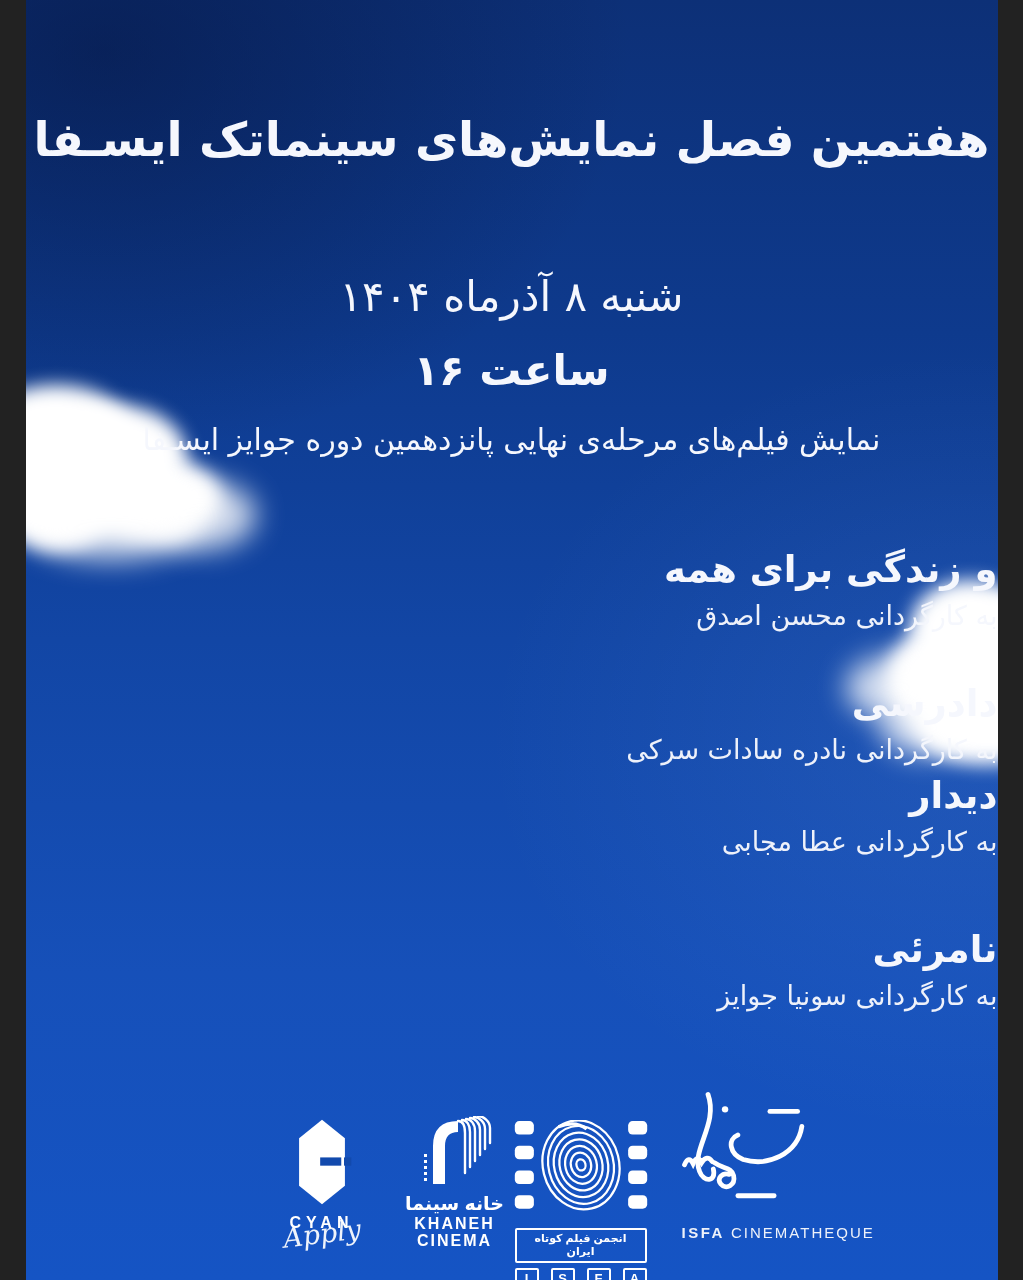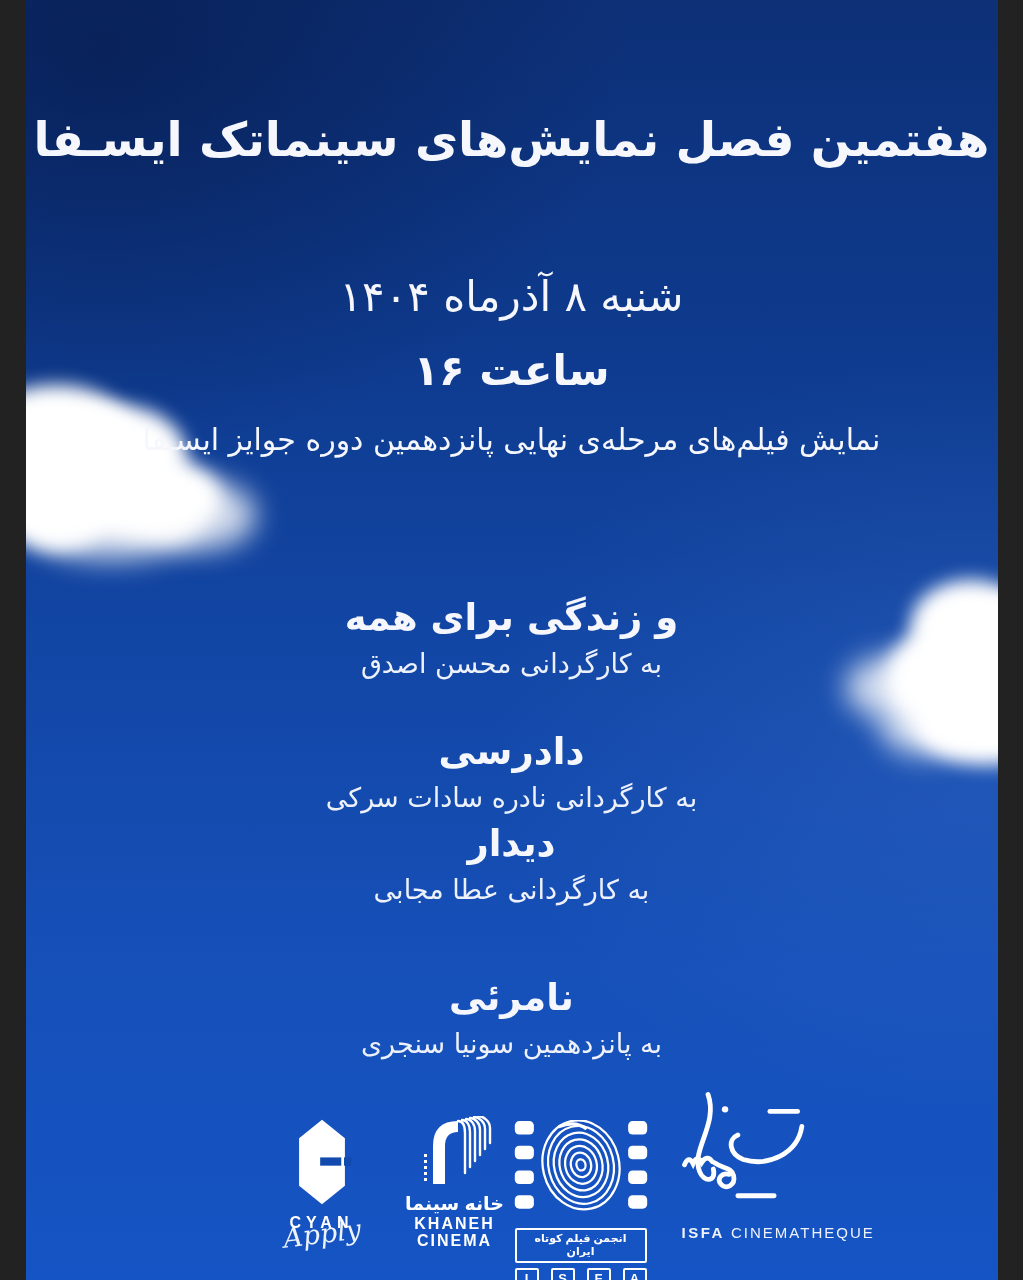--- a/index.html
+++ b/index.html
@@ -17,21 +17,21 @@
   
   .cloud{position:absolute;pointer-events:none;}
   .blob{position:absolute;background:#fff;border-radius:50%;filter:blur(9px);}
   .blob.soft{opacity:.8;filter:blur(14px);}
   
   .fa{direction:rtl;color:#f5f7fd;text-align:center;width:100%;position:absolute;left:0;}
   .title{top:112px;font-size:47px;font-weight:bold;letter-spacing:0;}
   .date-line{top:272px;font-size:42px;font-weight:normal;}
   .time-line{top:346px;font-size:42px;font-weight:bold;}
   .subtitle{top:422px;font-size:30px;}
-  .film{position:absolute;left:0;width:100%;direction:rtl;text-align:center;color:#f5f7fd;margin-top:48px;}
+  .film{position:absolute;left:0;width:100%;direction:rtl;color:#f5f7fd;}
   .film .ftitle{font-size:37px;font-weight:bold;line-height:48px;}
   .film .fdir{font-size:27px;line-height:36px;margin-top:4px;opacity:.97;}
   
   .logo{position:absolute;color:#fff;text-align:center;}
   .latin{font-family:"Liberation Sans","DejaVu Sans",sans-serif;}
   
   #cyan-logo{left:240px;top:1118px;width:112px;}
   #cyan-logo .wordmark{font-size:16px;font-weight:bold;letter-spacing:5px;margin-top:4px;}
   #cyan-logo .script{font-family:"DejaVu Serif",serif;font-style:italic;font-size:27px;
     margin-top:-14px;transform:rotate(-7deg);color:rgba(255,255,255,.93);}
@@ -85,21 +85,21 @@
   <div class="film" style="top:680px;">
     <div class="ftitle">دادرسی</div>
     <div class="fdir">به کارگردانی نادره سادات سرکی</div>
   </div>
   <div class="film" style="top:772px;">
     <div class="ftitle">دیدار</div>
     <div class="fdir">به کارگردانی عطا مجابی</div>
   </div>
   <div class="film" style="top:926px;">
     <div class="ftitle">نامرئی</div>
-    <div class="fdir">به پانزدهمین سونیا سنجری</div>
+    <div class="fdir">به کارگردانی سونیا جوایز</div>
   </div>
 
   <div class="logo latin" id="cyan-logo">
     <svg width="60" height="88" viewBox="0 0 64 96">
       <polygon points="32,2 57,22 57,74 32,94 7,74 7,22" fill="#ffffff"></polygon>
       <rect x="30" y="43" width="23" height="9" fill="#124aad"></rect>
       <rect x="56" y="43" width="8" height="9" fill="#124aad"></rect>
     </svg>
     <div class="wordmark">CYAN</div>
     <div class="script">Apply</div>

